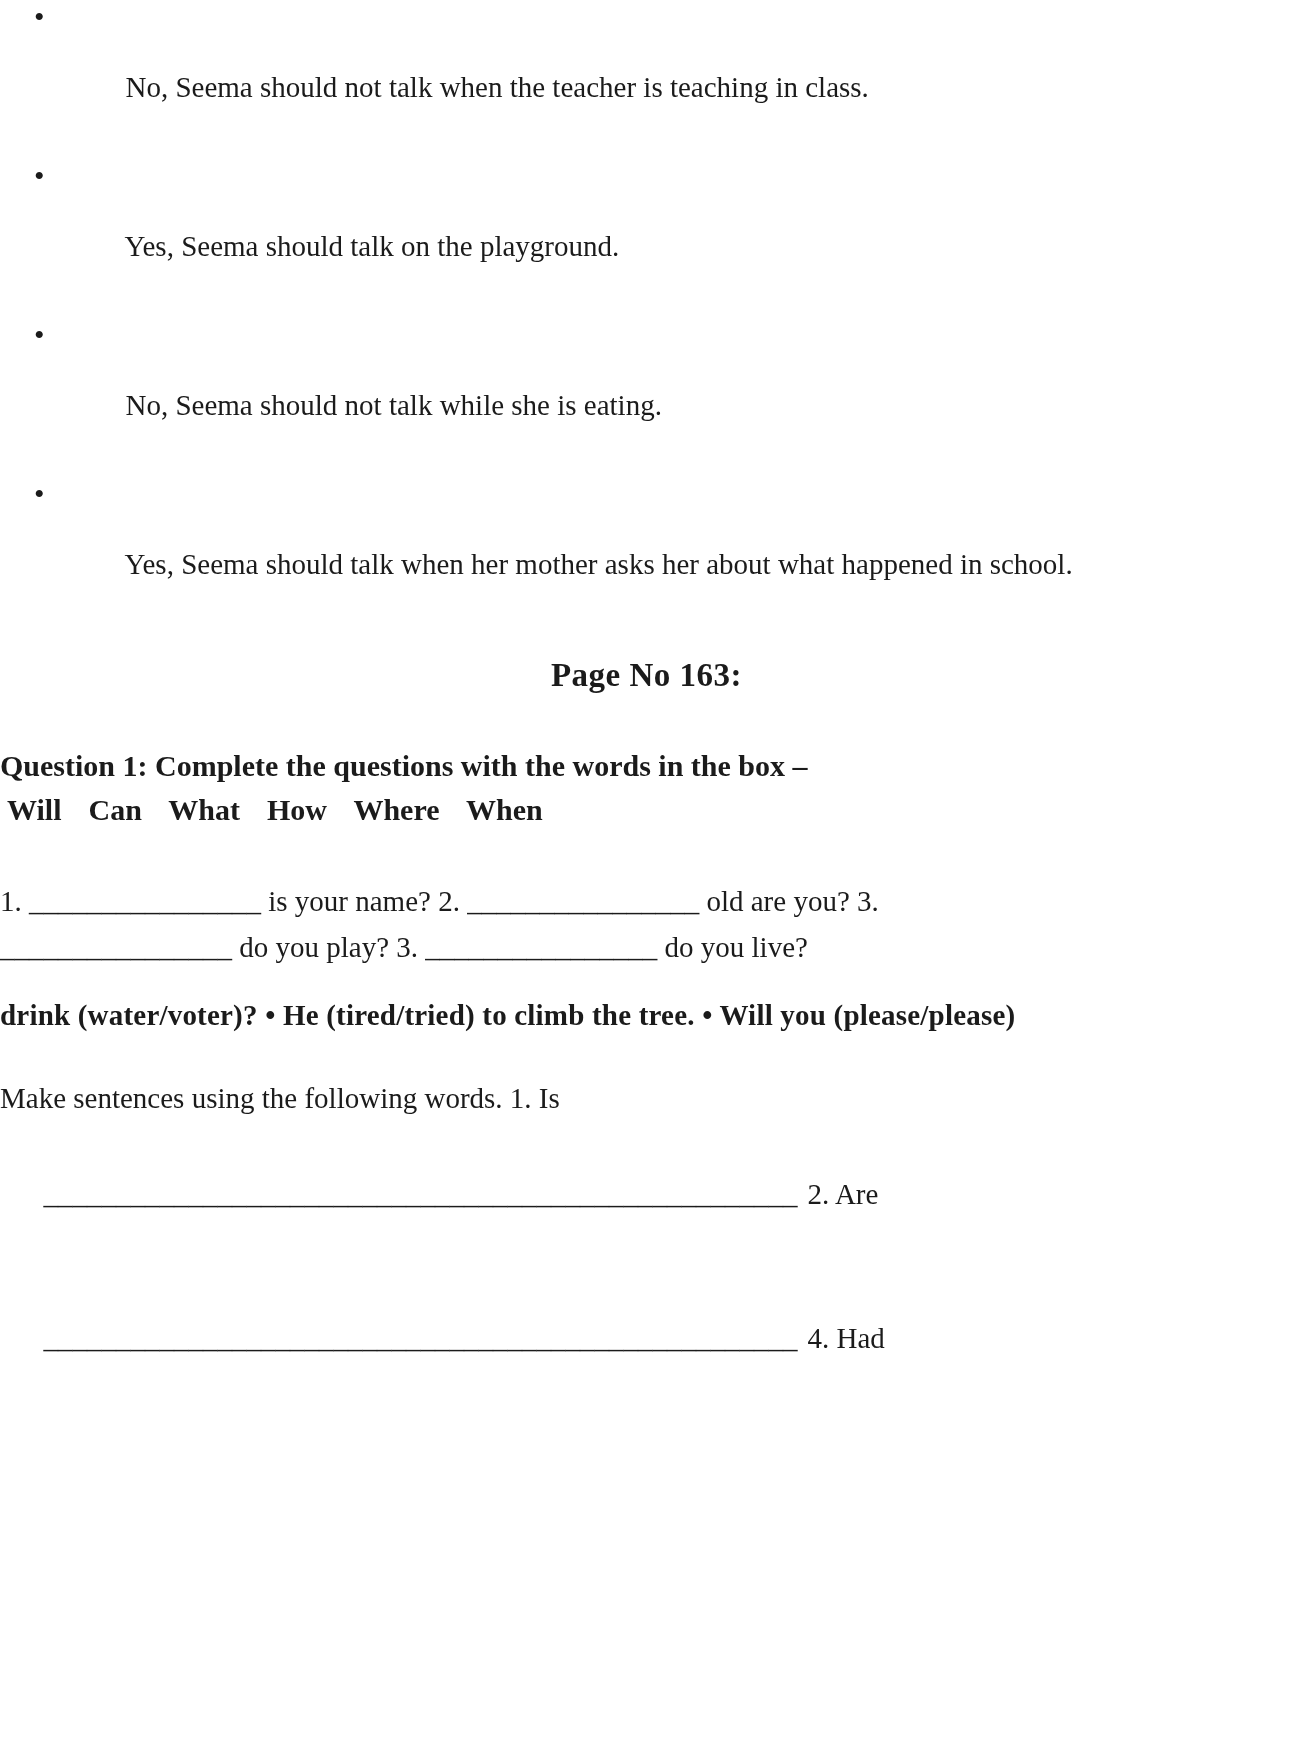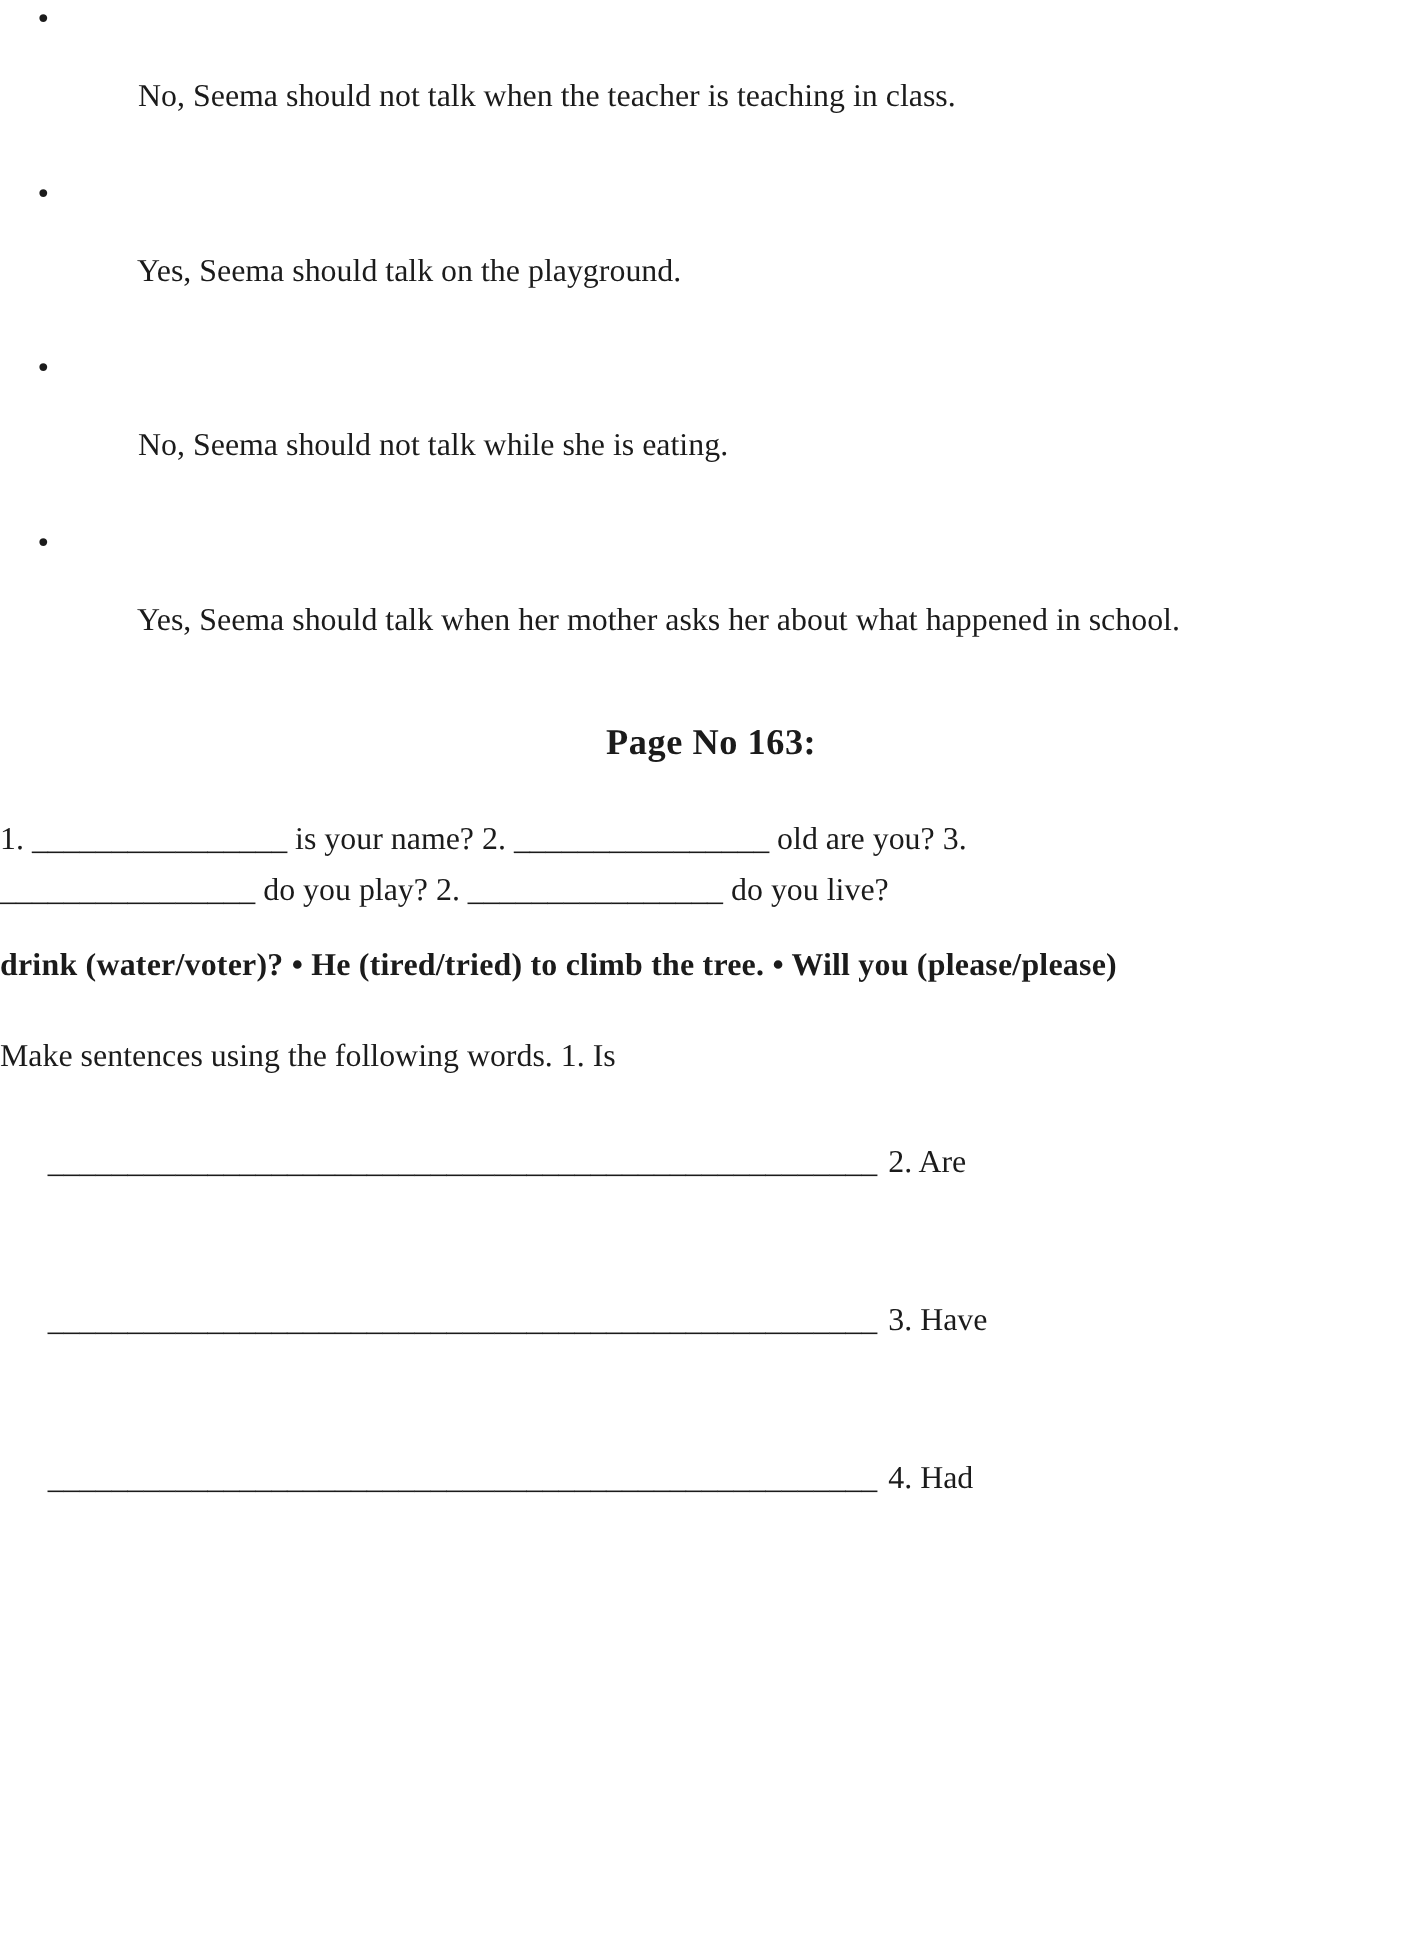--- a/index.html
+++ b/index.html
@@ -83,38 +83,39 @@
       <span>No, Seema should not talk while she is eating.</span>
     </li>
     <li class="bullet-item">
       <span class="bullet-dot">•</span>
       <span>Yes, Seema should talk when her mother asks her about what happened in school.</span>
     </li>
   </ul>
 
   <div class="page-heading">Page No 163:</div>
 
+  <div class="q-heading">
+    <div class="line">Question 1: Complete the questions with the words in the box –</div>
+    <div class="line q-words">Will  Can  What  How  Where  When</div>
+  </div>
 
   <div class="fill-blanks">
     <div class="line">1. ________________ is your name? 2. ________________ old are you? 3.</div>
-    <div class="line">________________ do you play? 2. ________________ do you live?</div>
+    <div class="line">________________ do you play? 3. ________________ do you live?</div>
   </div>
 
   <div class="tick-para">
     <div class="line">drink (water/voter)? • He (tired/tried) to climb the tree. • Will you (please/please)</div>
   </div>
 
   <div class="make-intro">Make sentences using the following words. 1. Is</div>
 
   <div class="sentence-rows">
     <div class="sentence-row">
       <span>____________________________________________________</span><span class="row-label">2. Are</span>
     </div>
     <div class="sentence-row">
-      <span>____________________________________________________</span><span class="row-label">3. Have</span>
-    </div>
-    <div class="sentence-row">
       <span>____________________________________________________</span><span class="row-label">4. Had</span>
     </div>
 
   </div>
 
 </div>
 
 </body></html>

